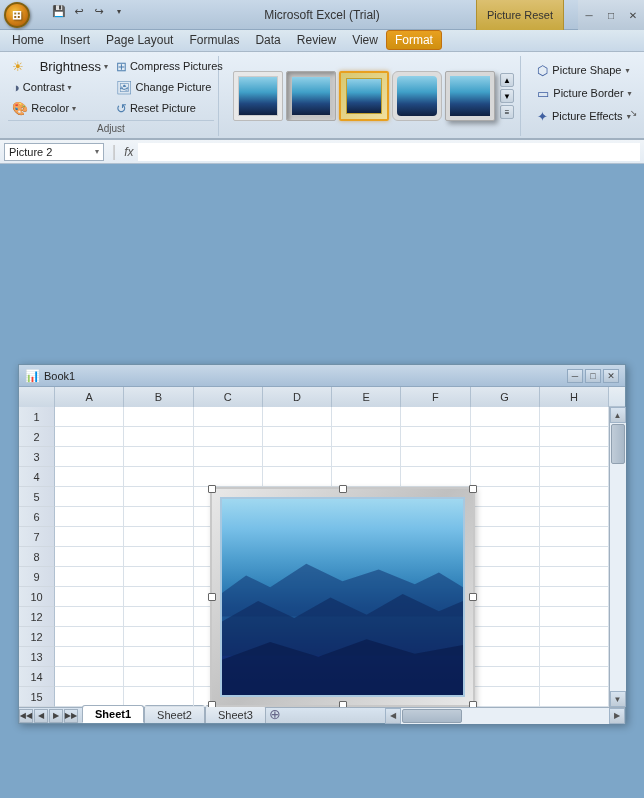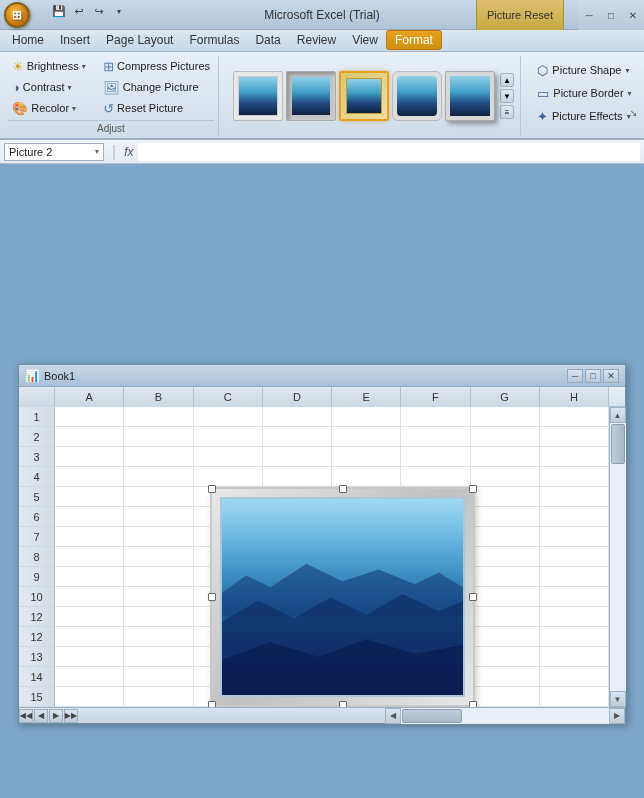--- a/index.html
+++ b/index.html
@@ -596,21 +596,21 @@
 </div>
 
 <div class="ribbon">
   <div class="ribbon-content">
 
     <div class="ribbon-group" style="width:215px;">
       <div class="ribbon-group-content adjust-cols">
         <div class="adjust-col-left">
           <div class="ribbon-btn">
             <span class="icon brightness-icon">☀</span>
-            <span style="font-size:11px;">Brightness</span>
+            <span style="font-size:13px;margin-left:13px;">Brightness</span>
             <span class="dropdown-arrow">▾</span>
           </div>
           <div class="ribbon-btn">
             <span class="icon contrast-icon">◑</span>
             <span style="font-size:11px;">Contrast</span>
             <span class="dropdown-arrow">▾</span>
           </div>
           <div class="ribbon-btn">
             <span class="icon recolor-icon">🎨</span>
             <span style="font-size:11px;">Recolor</span>
@@ -933,20 +933,26 @@
     </div>
   </div>
 
   <div class="h-scrollbar-area">
     <div class="sheet-tab-nav" style="display:flex; align-items:center;">
       <div class="tab-nav-btn">◀◀</div>
       <div class="tab-nav-btn">◀</div>
       <div class="tab-nav-btn">▶</div>
       <div class="tab-nav-btn">▶▶</div>
     </div>
+    <div style="display:flex; align-items:flex-end; height:100%;">
+      <div class="sheet-tab active">Sheet1</div>
+      <div class="sheet-tab">Sheet2</div>
+      <div class="sheet-tab">Sheet3</div>
+      <div class="sheet-add-btn">⊕</div>
+    </div>
     <div style="flex:1;"></div>
 
     <div class="h-scrollbar">
       <div class="h-scroll-arrow">◀</div>
       <div class="h-scroll-track">
         <div class="h-scroll-thumb"></div>
       </div>
       <div class="h-scroll-arrow">▶</div>
     </div>
   </div>

